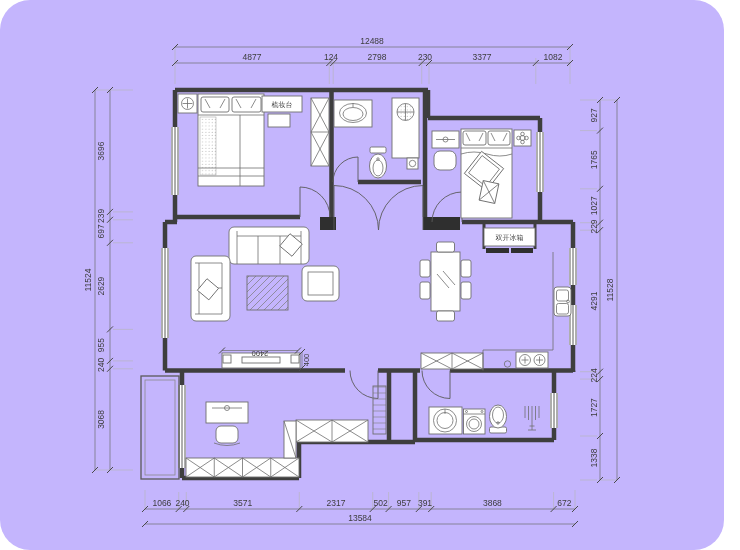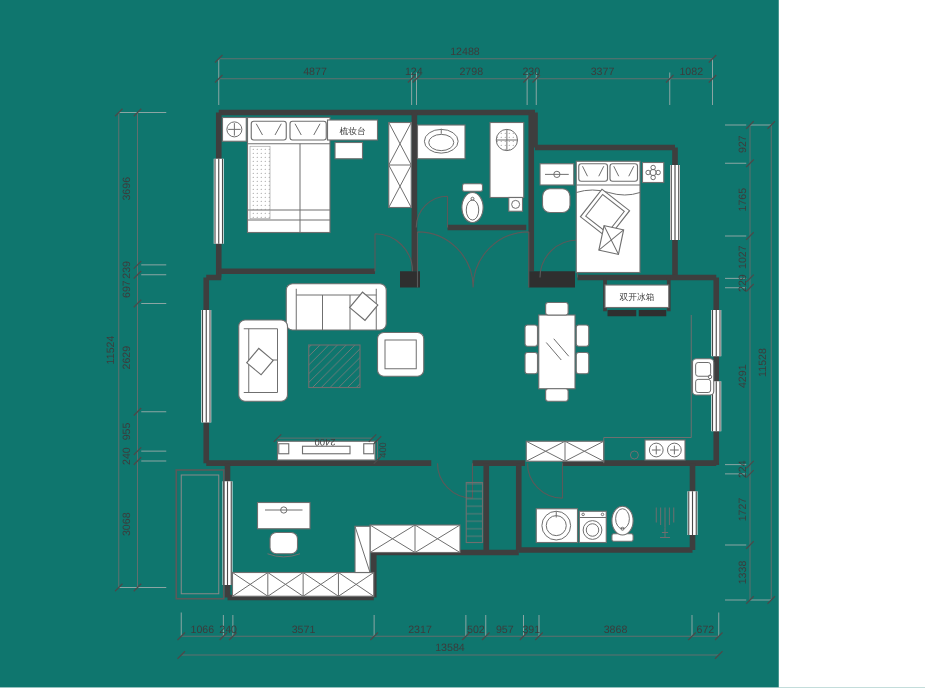--- a/index.html
+++ b/index.html
@@ -1,17 +1,17 @@
 <!DOCTYPE html>
 <html><head>
 <meta charset="utf-8">
 <style>
   html,body{margin:0;padding:0;background:#fff;}
-  #stage{position:relative;width:623px;height:550px;background:#0f766e;overflow:hidden;
-         font-family:"Liberation Sans",sans-serif;}
+  #stage{position:relative;width:724px;height:550px;background:#c4b5fd;overflow:hidden;
+         font-family:"Liberation Sans",sans-serif;border-radius:30px;}
   svg{position:absolute;top:0;left:0;}
   .dim{font-family:"Liberation Sans",sans-serif;font-size:8.5px;fill:#3c3c3c;}
   .dim-sm{font-family:"Liberation Sans",sans-serif;font-size:7.5px;fill:#3c3c3c;}
   .cjk{font-family:"Liberation Sans",sans-serif;font-size:7px;fill:#3c3c3c;}
   .wall{stroke:#3e3e3e;stroke-width:4.5;fill:none;}
   .wallthin{stroke:#3e3e3e;stroke-width:3;fill:none;}
   .dimline{stroke:#6e6e6e;stroke-width:0.7;fill:none;}
   .slash{stroke:#4a4a4a;stroke-width:1;fill:none;}
   .witness{stroke:#b5b5b5;stroke-width:0.6;fill:none;}
   .furn{stroke:#6f6f6f;stroke-width:0.9;fill:#fff;}

